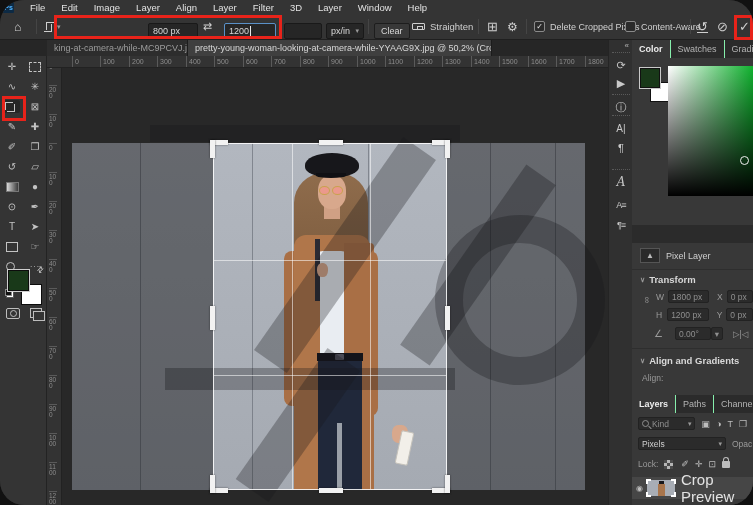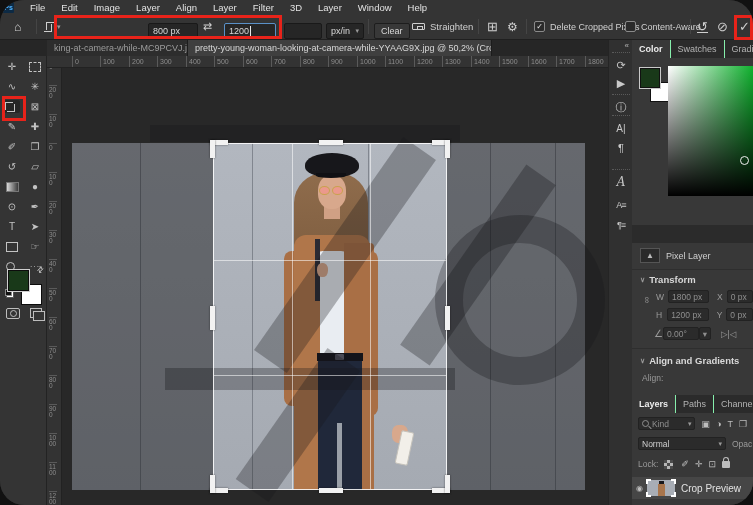--- a/index.html
+++ b/index.html
@@ -491,21 +491,21 @@
         <span class="mini-field" style="width:28px;margin-left:4px;" data-name="transform-x-field">0 px</span>
       </div>
       <div class="prow" style="top:65px;">
         <span class="plabel" style="margin-left:24px;" data-name="h-label">H</span>
         <span class="mini-field" style="width:44px;margin-left:5px;" data-name="transform-h-field">1200 px</span>
         <span class="plabel" style="margin-left:8px;" data-name="y-label">Y</span>
         <span class="mini-field" style="width:28px;margin-left:4px;" data-name="transform-y-field">0 px</span>
       </div>
       <div class="prow" style="top:84px;">
         <span class="plabel" style="margin-left:22px;font-size:10px;" data-name="angle-icon">∠</span>
-        <span class="mini-field" style="width:36px;margin-left:0;text-align:center;" data-name="rotation-angle-field">0.00°</span>
+        <span class="mini-field" style="width:36px;margin-left:12px;text-align:center;" data-name="rotation-angle-field">0.00°</span>
         <span class="mini-field" style="width:12px;justify-content:center;" data-name="angle-dropdown">▾</span>
         <span class="plabel" style="margin-left:10px;" data-name="flip-icons">▷|◁</span>
       </div>
       <span class="hdiv" style="top:105px;"></span>
       <div class="prow sec-hd" style="top:112px;left:8px;" data-name="align-section-header">
         <span class="chev">∨</span>
         <span>Align and Gradients</span>
       </div>
       <div class="prow" style="top:130px;text-align:right;">
         <span class="plabel" style="margin-left:10px;" data-name="align-label">Align:</span>
@@ -524,21 +524,21 @@
           <span>Kind</span>
           <span class="drop-chev" style="margin-left:auto;">▾</span>
         </span>
         <span class="l-ic" style="margin-left:6px;" data-name="filter-pixel-layers-icon">▣</span>
         <span class="l-ic" data-name="filter-adjustment-layers-icon">◑</span>
         <span class="l-ic" data-name="filter-type-layers-icon">T</span>
         <span class="l-ic" data-name="filter-smart-object-icon">❐</span>
       </div>
       <div class="prow" style="top:24px;">
         <span class="mini-field" style="width:88px;margin-left:6px;color:#cfcfcf;" data-name="blend-mode-dropdown">
-          <span>Normal</span>
+          <span>Pixels</span>
           <span class="drop-chev" style="margin-left:auto;">▾</span>
         </span>
         <span class="plabel" style="margin-left:6px;white-space:nowrap;" data-name="opacity-label">Opac</span>
       </div>
       <div class="prow" style="top:46px;">
         <span class="plabel" style="margin-left:6px;margin-right:6px;" data-name="lock-label">Lock:</span>
         <span class="checker" data-name="lock-transparent-pixels-icon"></span>
         <span class="l-ic" data-name="lock-image-pixels-icon">✐</span>
         <span class="l-ic" data-name="lock-position-icon">✛</span>
         <span class="l-ic" data-name="lock-artboard-icon">⊡</span>
@@ -547,21 +547,21 @@
       <div id="layer-row" data-name="layer-row-crop-preview">
         <span class="l-ic" style="margin:0 0 0 4px;font-size:8px;" data-name="layer-visibility-eye-icon">◉</span>
         <span id="layer-thumb" data-name="layer-thumbnail">
           <span class="tj"></span>
             <span class="th"></span>
           <span class="tb tl"></span>
             <span class="tb tr"></span>
             <span class="tb bl"></span>
             <span class="tb br"></span>
         </span>
-        <span style="color:#e2e2e2;font-size:10px;" data-name="layer-name">Crop Preview</span>
+        <span style="color:#e2e2e2;font-size:15px;" data-name="layer-name">Crop Preview</span>
       </div>
     </div>
   </div>
 
   <div class="red-box" data-name="annotation-box-crop-dimensions" style="left:54px;top:15px;width:228px;height:24px;"></div>
   <div class="red-box" data-name="annotation-box-crop-tool" style="left:2px;top:96px;width:24px;height:25px;"></div>
   <div class="red-box" data-name="annotation-box-commit" style="left:734px;top:15px;width:19px;height:25px;"></div>
 
 </div>
 

